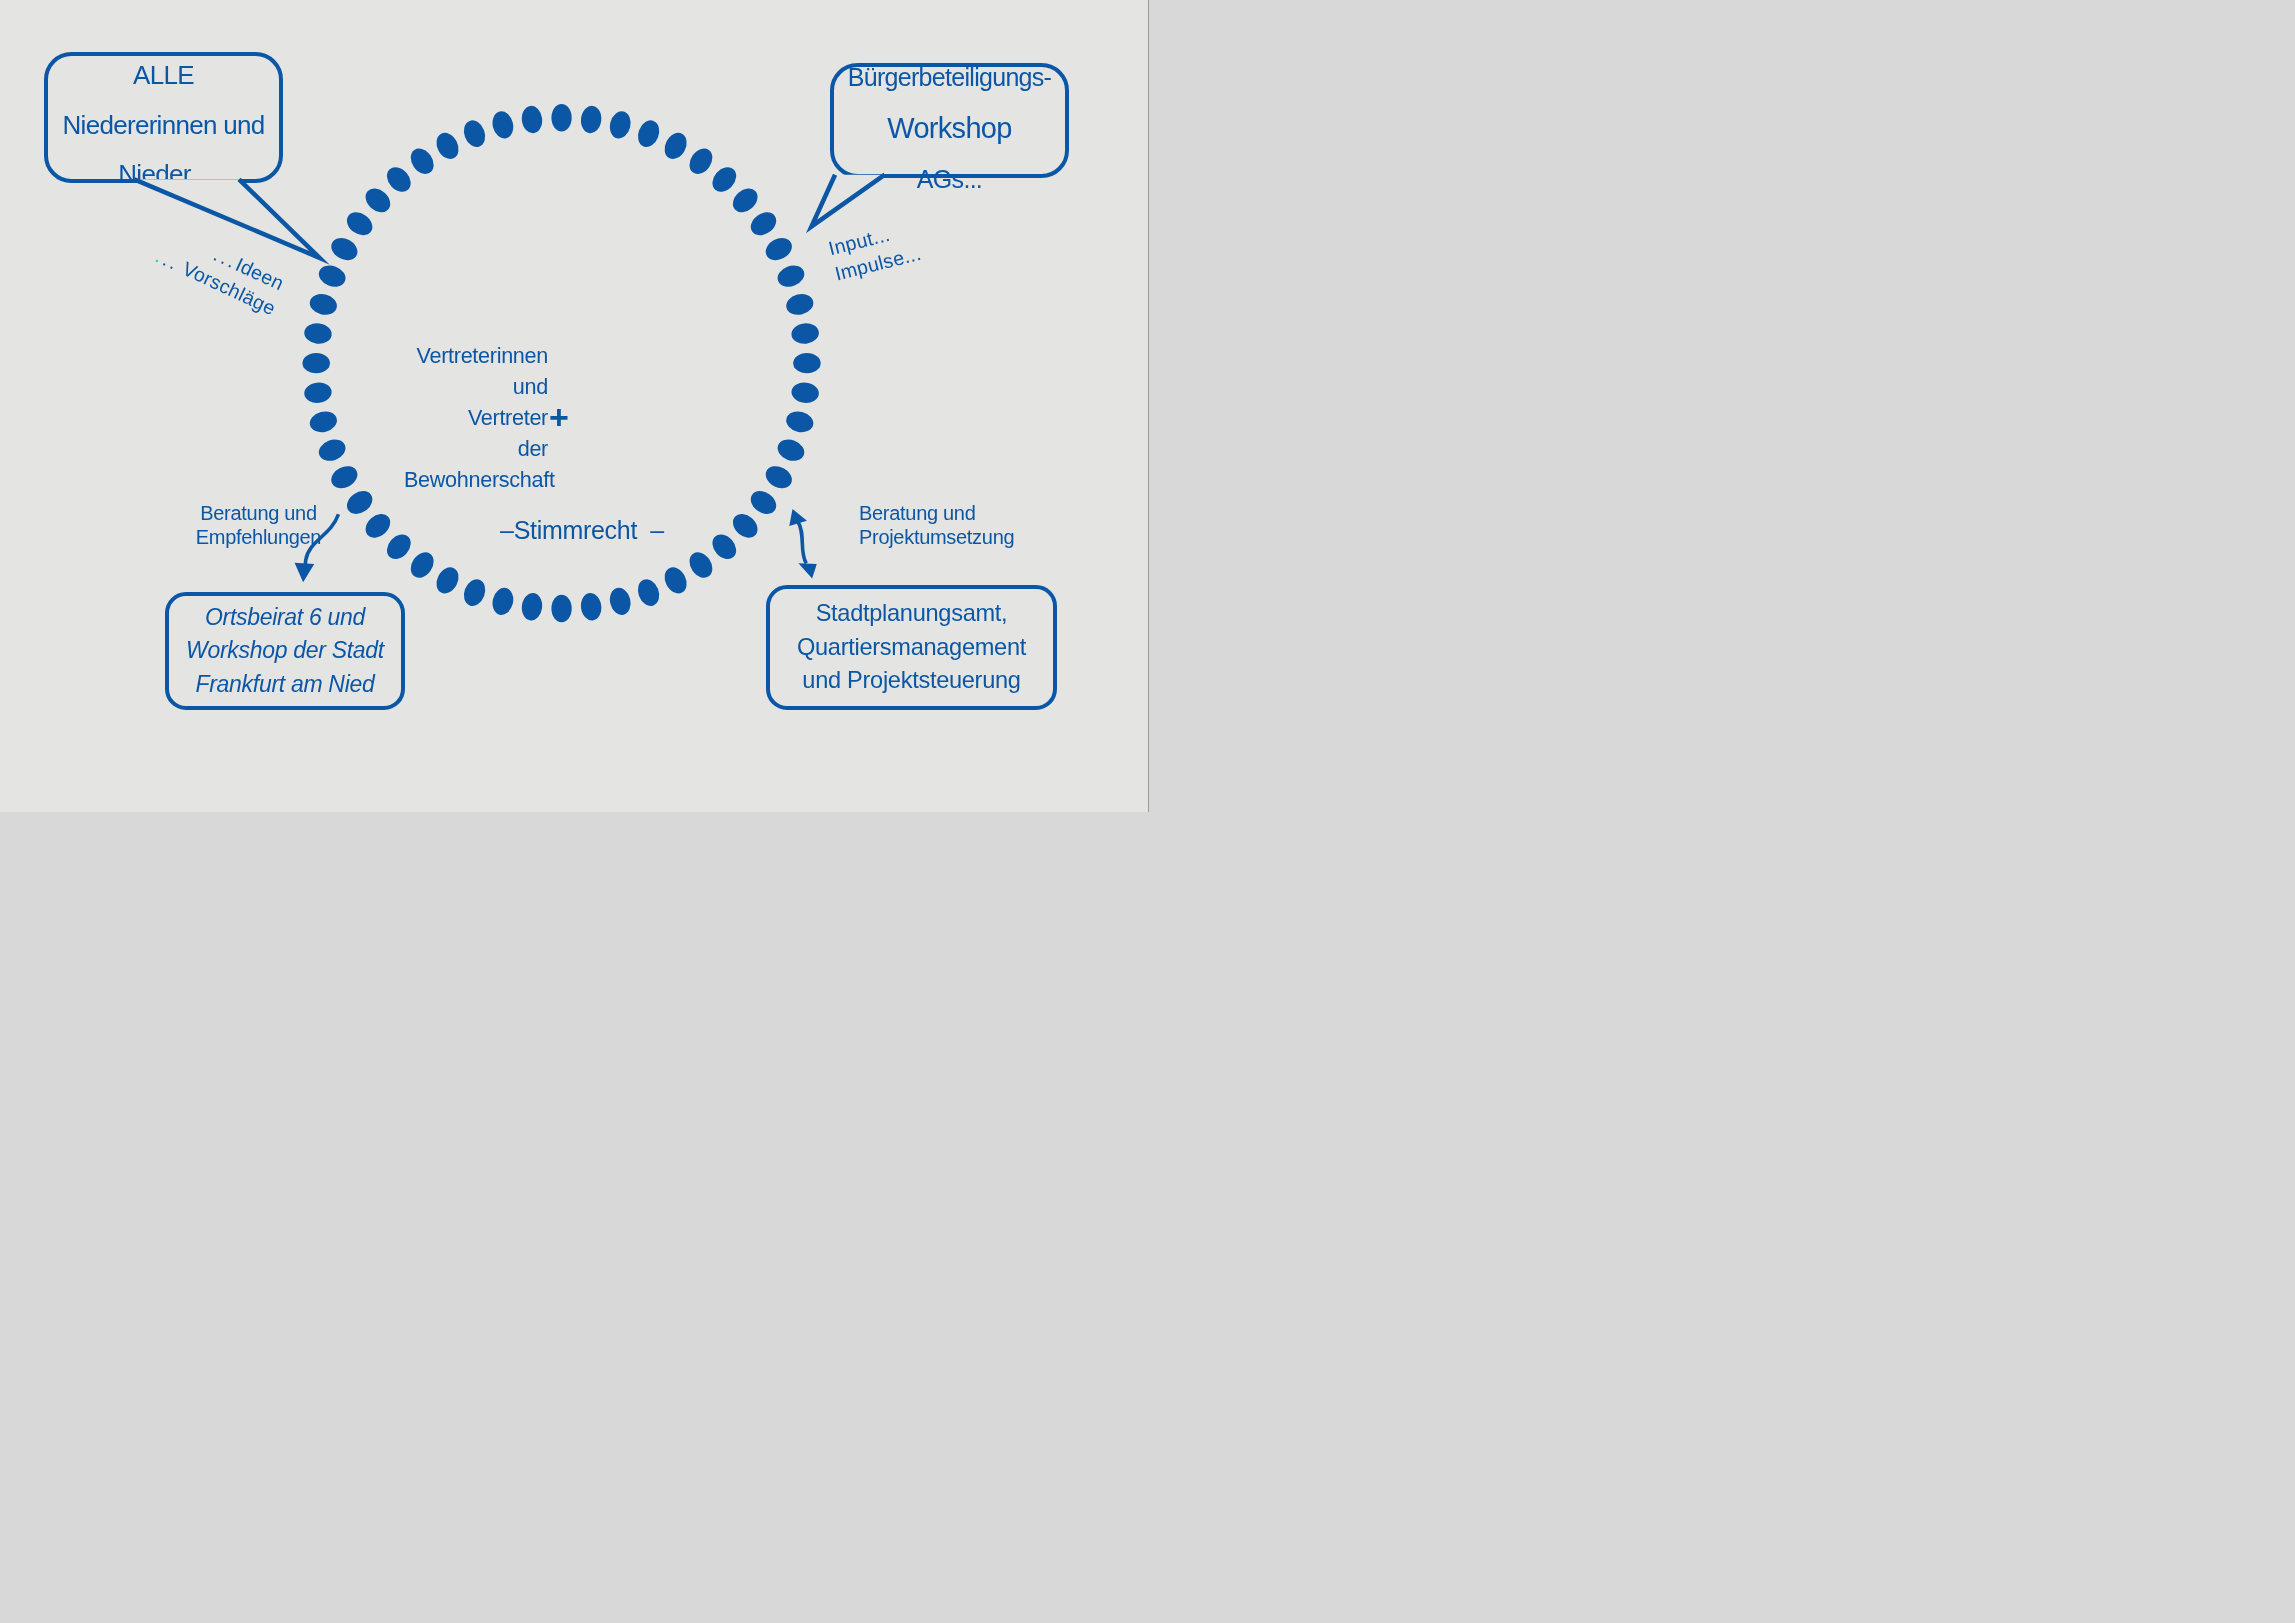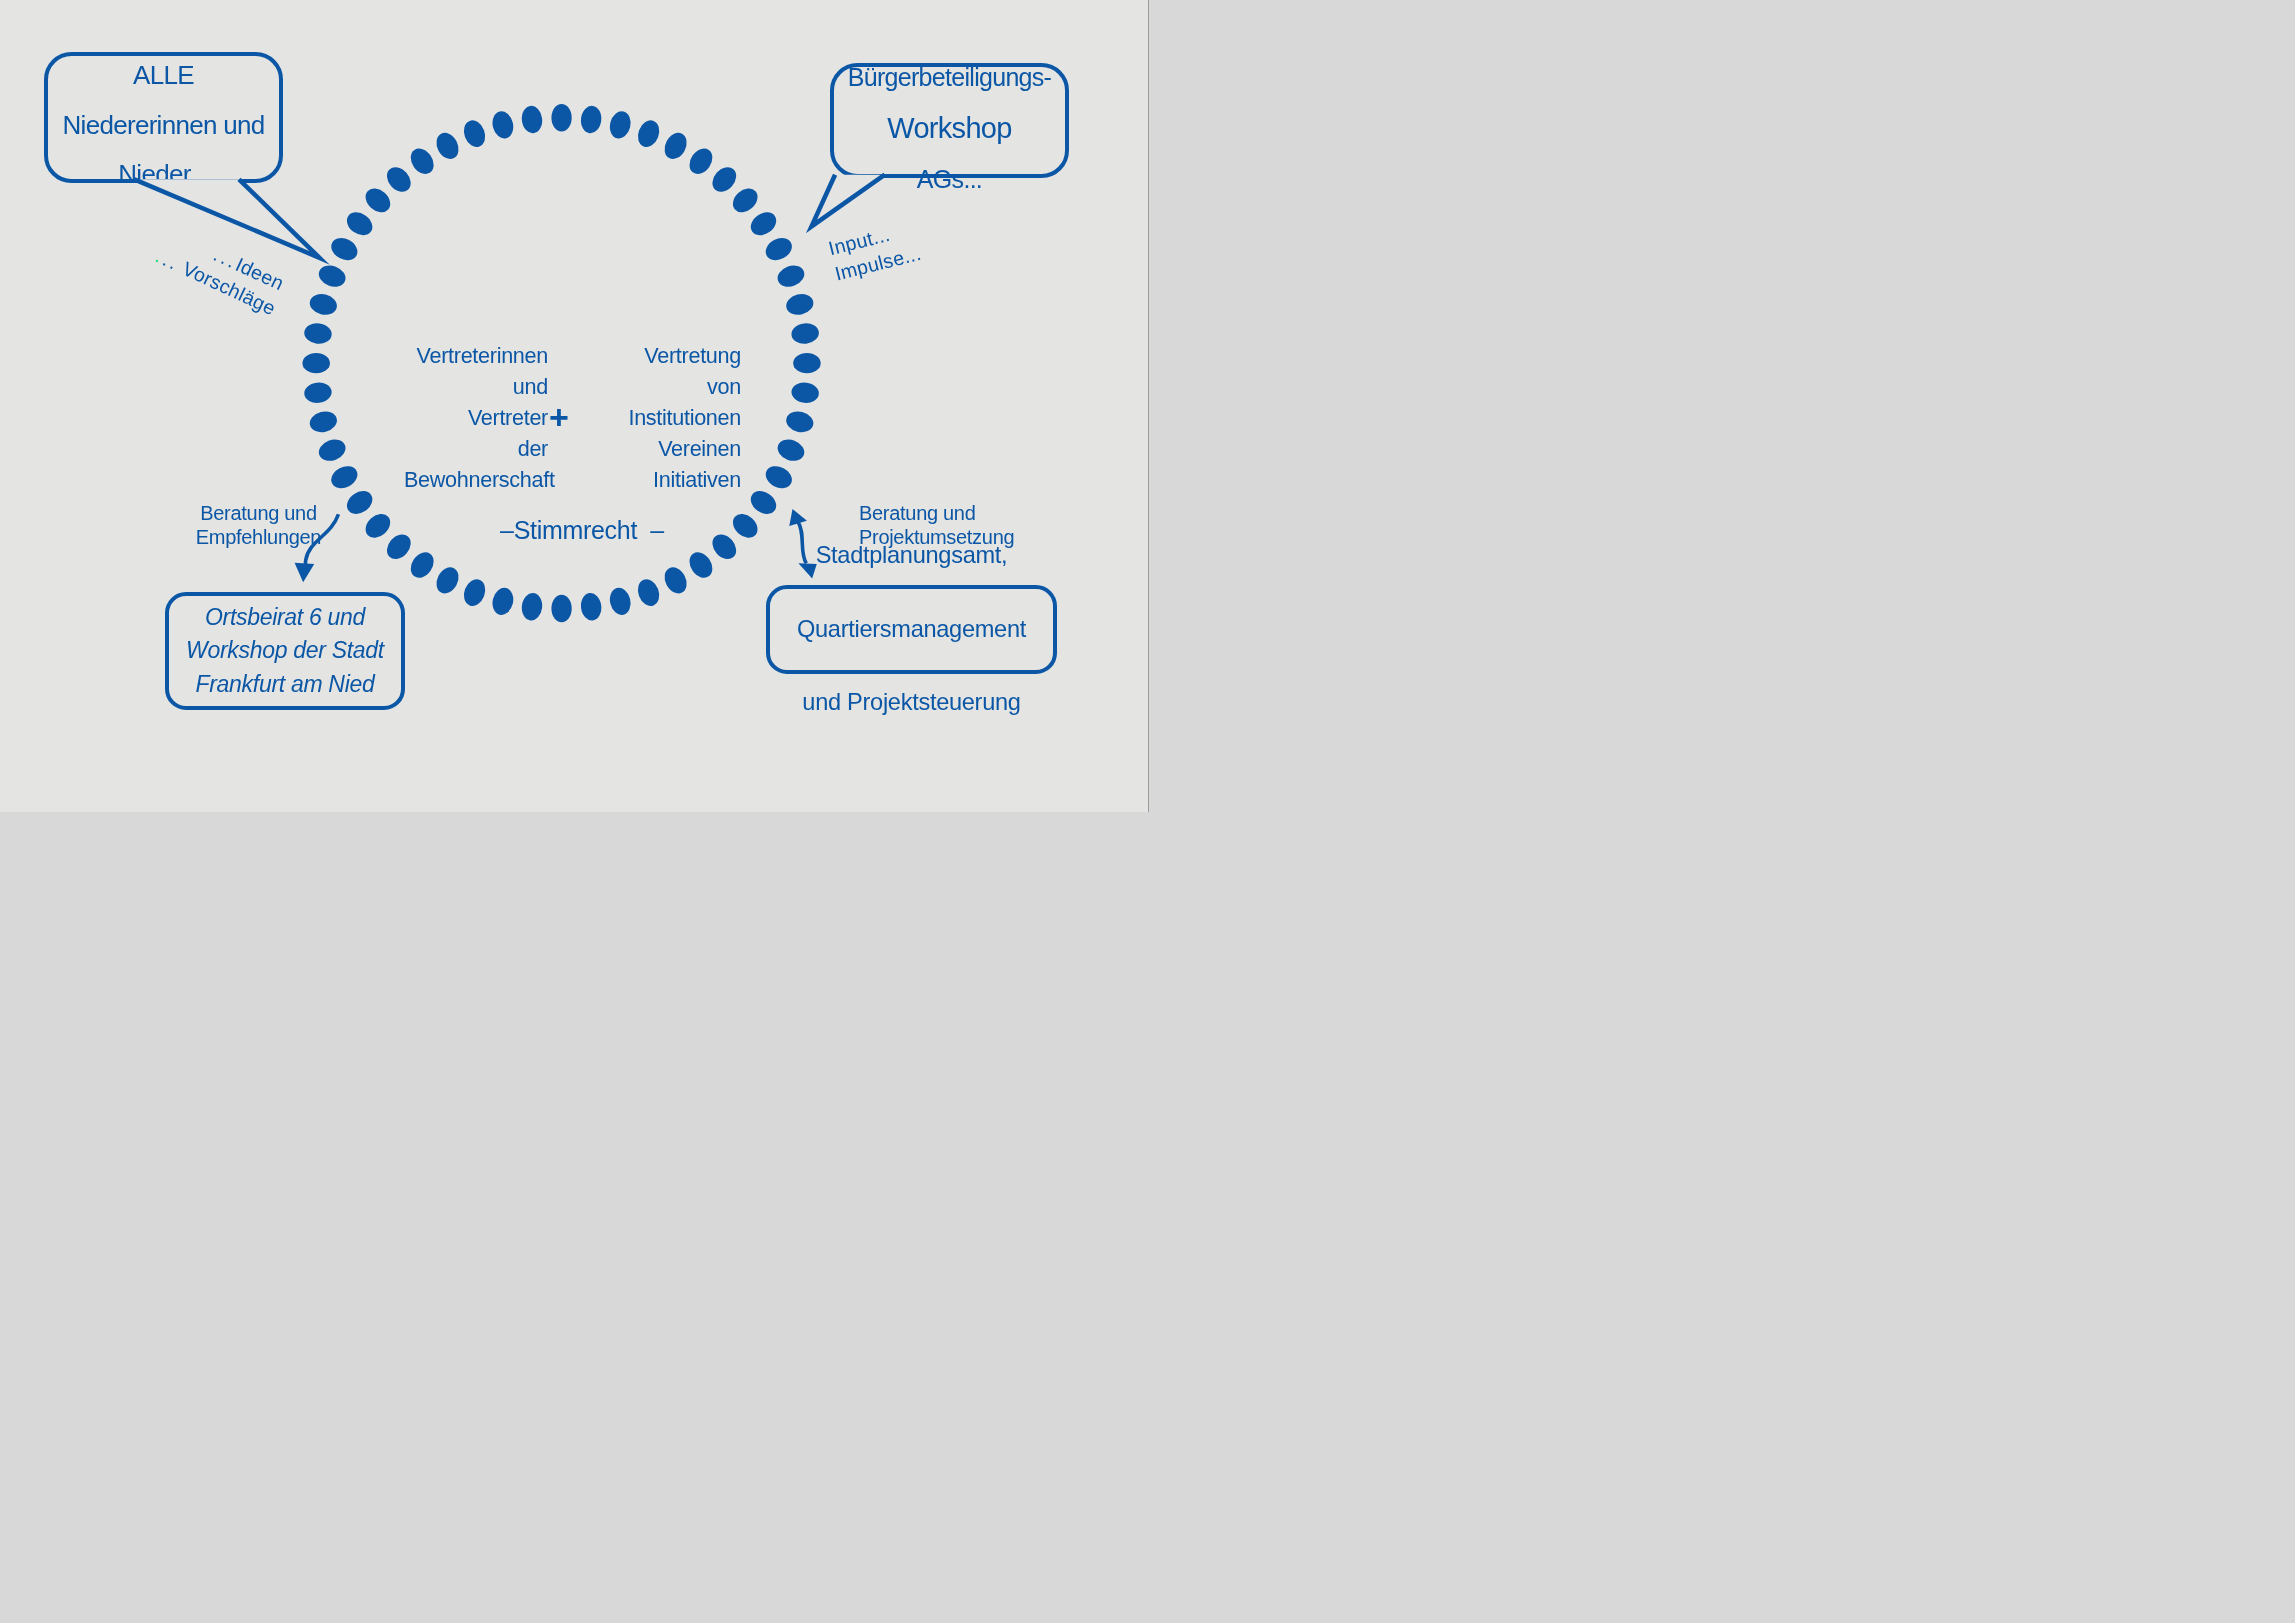--- a/index.html
+++ b/index.html
@@ -79,27 +79,20 @@
   <div class="col" style="left:404px;top:340px;">
     <div>Vertreterinnen</div>
     <div>und</div>
     <div>Vertreter</div>
     <div>der</div>
     <div>Bewohnerschaft</div>
   </div>
 
   <div class="plus">+</div>
 
-  <div class="col" style="left:597px;top:340px;">
-    <div>Vertretung</div>
-    <div>von</div>
-    <div>Institutionen</div>
-    <div>Vereinen</div>
-    <div>Initiativen</div>
-  </div>
 
   <div class="voting">–Stimmrecht  –</div>
 
   <div class="rot" style="left:173px;top:220px;transform:rotate(25deg);transform-origin:left top;">
     <div style="margin-left:52px"><span class="dots">...</span><span>Ideen</span></div>
     <div><span class="dots green-dot">.</span><span class="dots">..</span><span> Vorschläge</span></div>
   </div>
 
   <div class="rot" style="left:826px;top:237px;transform:rotate(-14deg);transform-origin:left top;">
     <div>Input...</div>
@@ -115,21 +108,21 @@
     <div>Beratung und</div>
     <div>Projektumsetzung</div>
   </div>
 
   <div class="ibox" style="left:165px;top:592px;width:240px;height:118px;font-style:italic;">
     <div class="ln" style="font-size:23px">Ortsbeirat 6 und</div>
     <div class="ln" style="font-size:23px">Workshop der Stadt</div>
     <div class="ln" style="font-size:23px">Frankfurt am Nied</div>
   </div>
 
-  <div class="ibox" style="left:766px;top:585px;width:291px;height:89px;gap:40px;">
+  <div class="ibox" style="left:766px;top:585px;width:291px;height:125px;">
     <div class="ln">Stadtplanungsamt,</div>
     <div class="ln">Quartiersmanagement</div>
     <div class="ln">und Projektsteuerung</div>
   </div>
 
   <svg class="overlay" width="1148" height="812" viewBox="0 0 1754 1241">
 
     <g id="ring">
         <ellipse cx="1233.0" cy="555.0" rx="21" ry="15.5" transform="rotate(0.0 1233.0 555.0)" fill="var(--accent)"></ellipse>
         <ellipse cx="1230.3" cy="600.2" rx="21" ry="15.5" transform="rotate(6.9 1230.3 600.2)" fill="var(--accent)"></ellipse>

